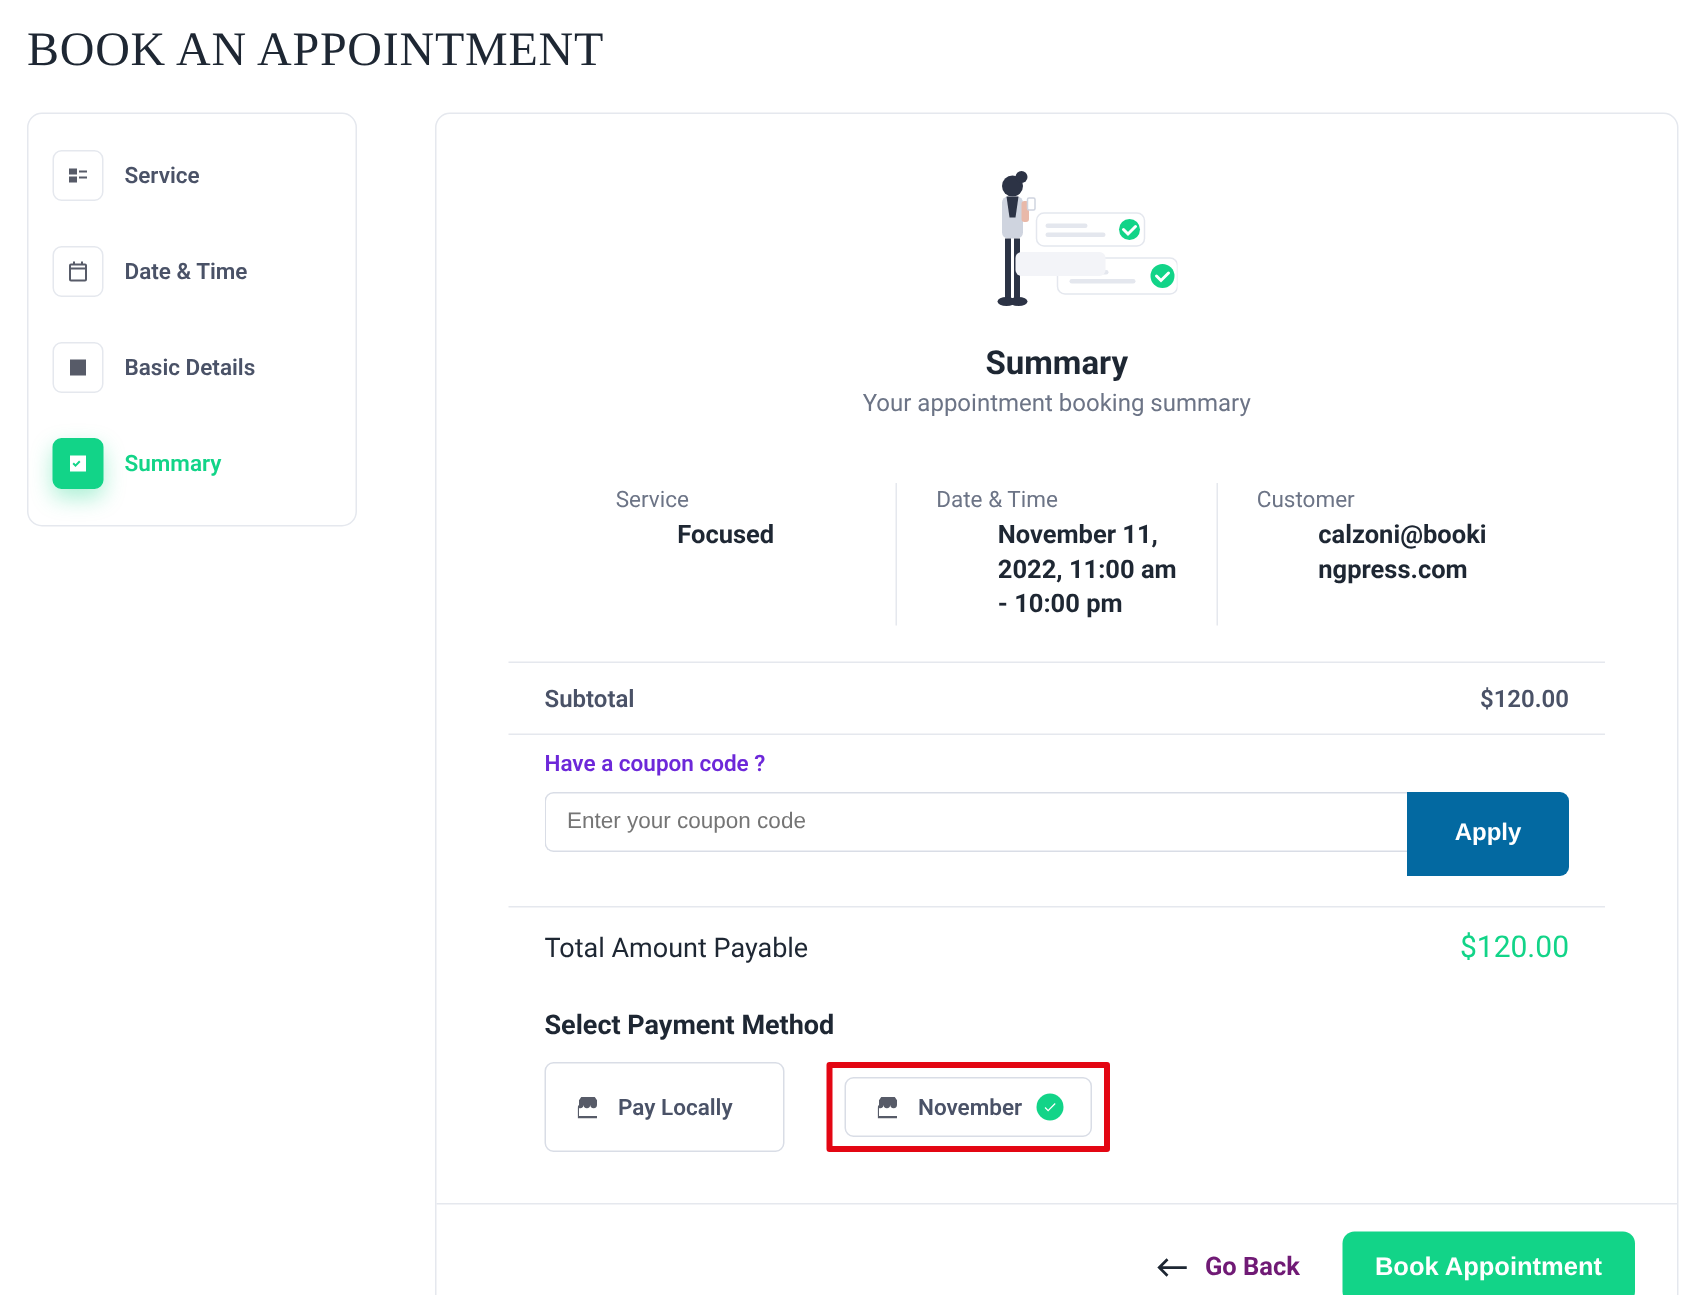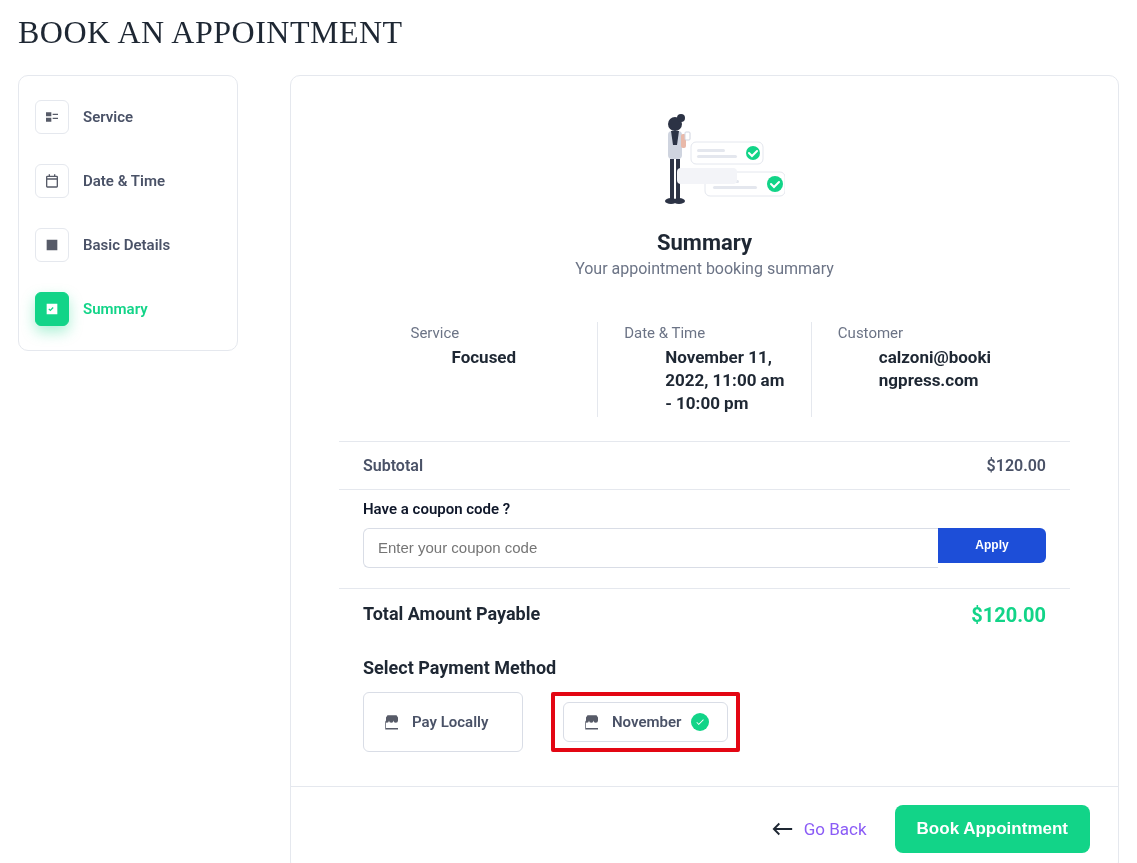--- a/index.html
+++ b/index.html
@@ -100,44 +100,44 @@
   .detail-col:last-child { border-right: none; }
   .detail-label { color:#6c7486; font-size:15px; margin-bottom:4px; }
   .detail-value { color:#1e2733; font-weight:700; font-size:17px; line-height:1.35; word-break: break-word; padding-left: 41px; }
   .line { border-bottom:1px solid #e5e8ee; }
   .price-row {
     display:flex; justify-content:space-between; align-items:center;
     padding: 14px 24px;
     color:#4a5267; font-size:16px; font-weight:600;
   }
   .coupon-block { padding: 10px 24px 20px 24px; }
-  .coupon-label { color:#0f172a; font-size:15px; font-weight:600; margin-bottom:10px; }
+  .coupon-label { color:#6d28d9; font-size:15px; font-weight:600; margin-bottom:10px; }
   .coupon-row { display:flex; }
   .coupon-row input {
     flex:1;
     height:40px;
     border:1px solid #d9dde6;
     border-right:none;
     border-radius:6px 0 0 6px;
     padding:0 14px;
     font-size:15px;
     color:#6c7486;
   }
   .coupon-row button {
-    height:35px; width:108px;
-    background:#1d4ed8;
+    height:56px; width:108px;
+    background:#0369a1;
     color:#fff; border:none;
     border-radius:0 6px 6px 0;
-    font-size:12px; font-weight:600;
+    font-size:16px; font-weight:600;
     cursor:pointer;
   }
   .total-row {
-    display:flex; justify-content:space-between; align-items:flex-start;
+    display:flex; justify-content:space-between; align-items:flex-end;
     padding: 14px 24px 22px 24px;
-    font-weight:700; font-size:18px;
+    font-weight:400; font-size:18px;
     color:#1e2733;
   }
   .total-row .amount { color:#12d488; font-size:20px; }
   .payment-header {
     font-weight:700; font-size:18px; color:#1e2733;
     padding: 8px 24px 14px 24px;
   }
   .payment-options {
     display:flex; gap: 28px;
     padding: 0 24px 24px 24px;
@@ -166,21 +166,21 @@
     border-radius:2px;
   }
   .footer {
     border-top:1px solid #e5e8ee;
     display:flex; justify-content:flex-end; align-items:center;
     gap: 28px;
     padding: 18px 28px;
   }
   .goback {
     display:flex; align-items:center; gap:10px;
-    color:#8b5cf6; font-weight:400; font-size:17px;
+    color:#701a75; font-weight:700; font-size:17px;
     cursor:pointer;
   }
   .goback svg { width:22px; height:16px; stroke:#1e2733; }
   .book-btn {
     background:#12d488; color:#fff;
     border:none; border-radius:8px;
     font-size:17px; font-weight:700;
     padding: 14px 22px;
     cursor:pointer;
   }

